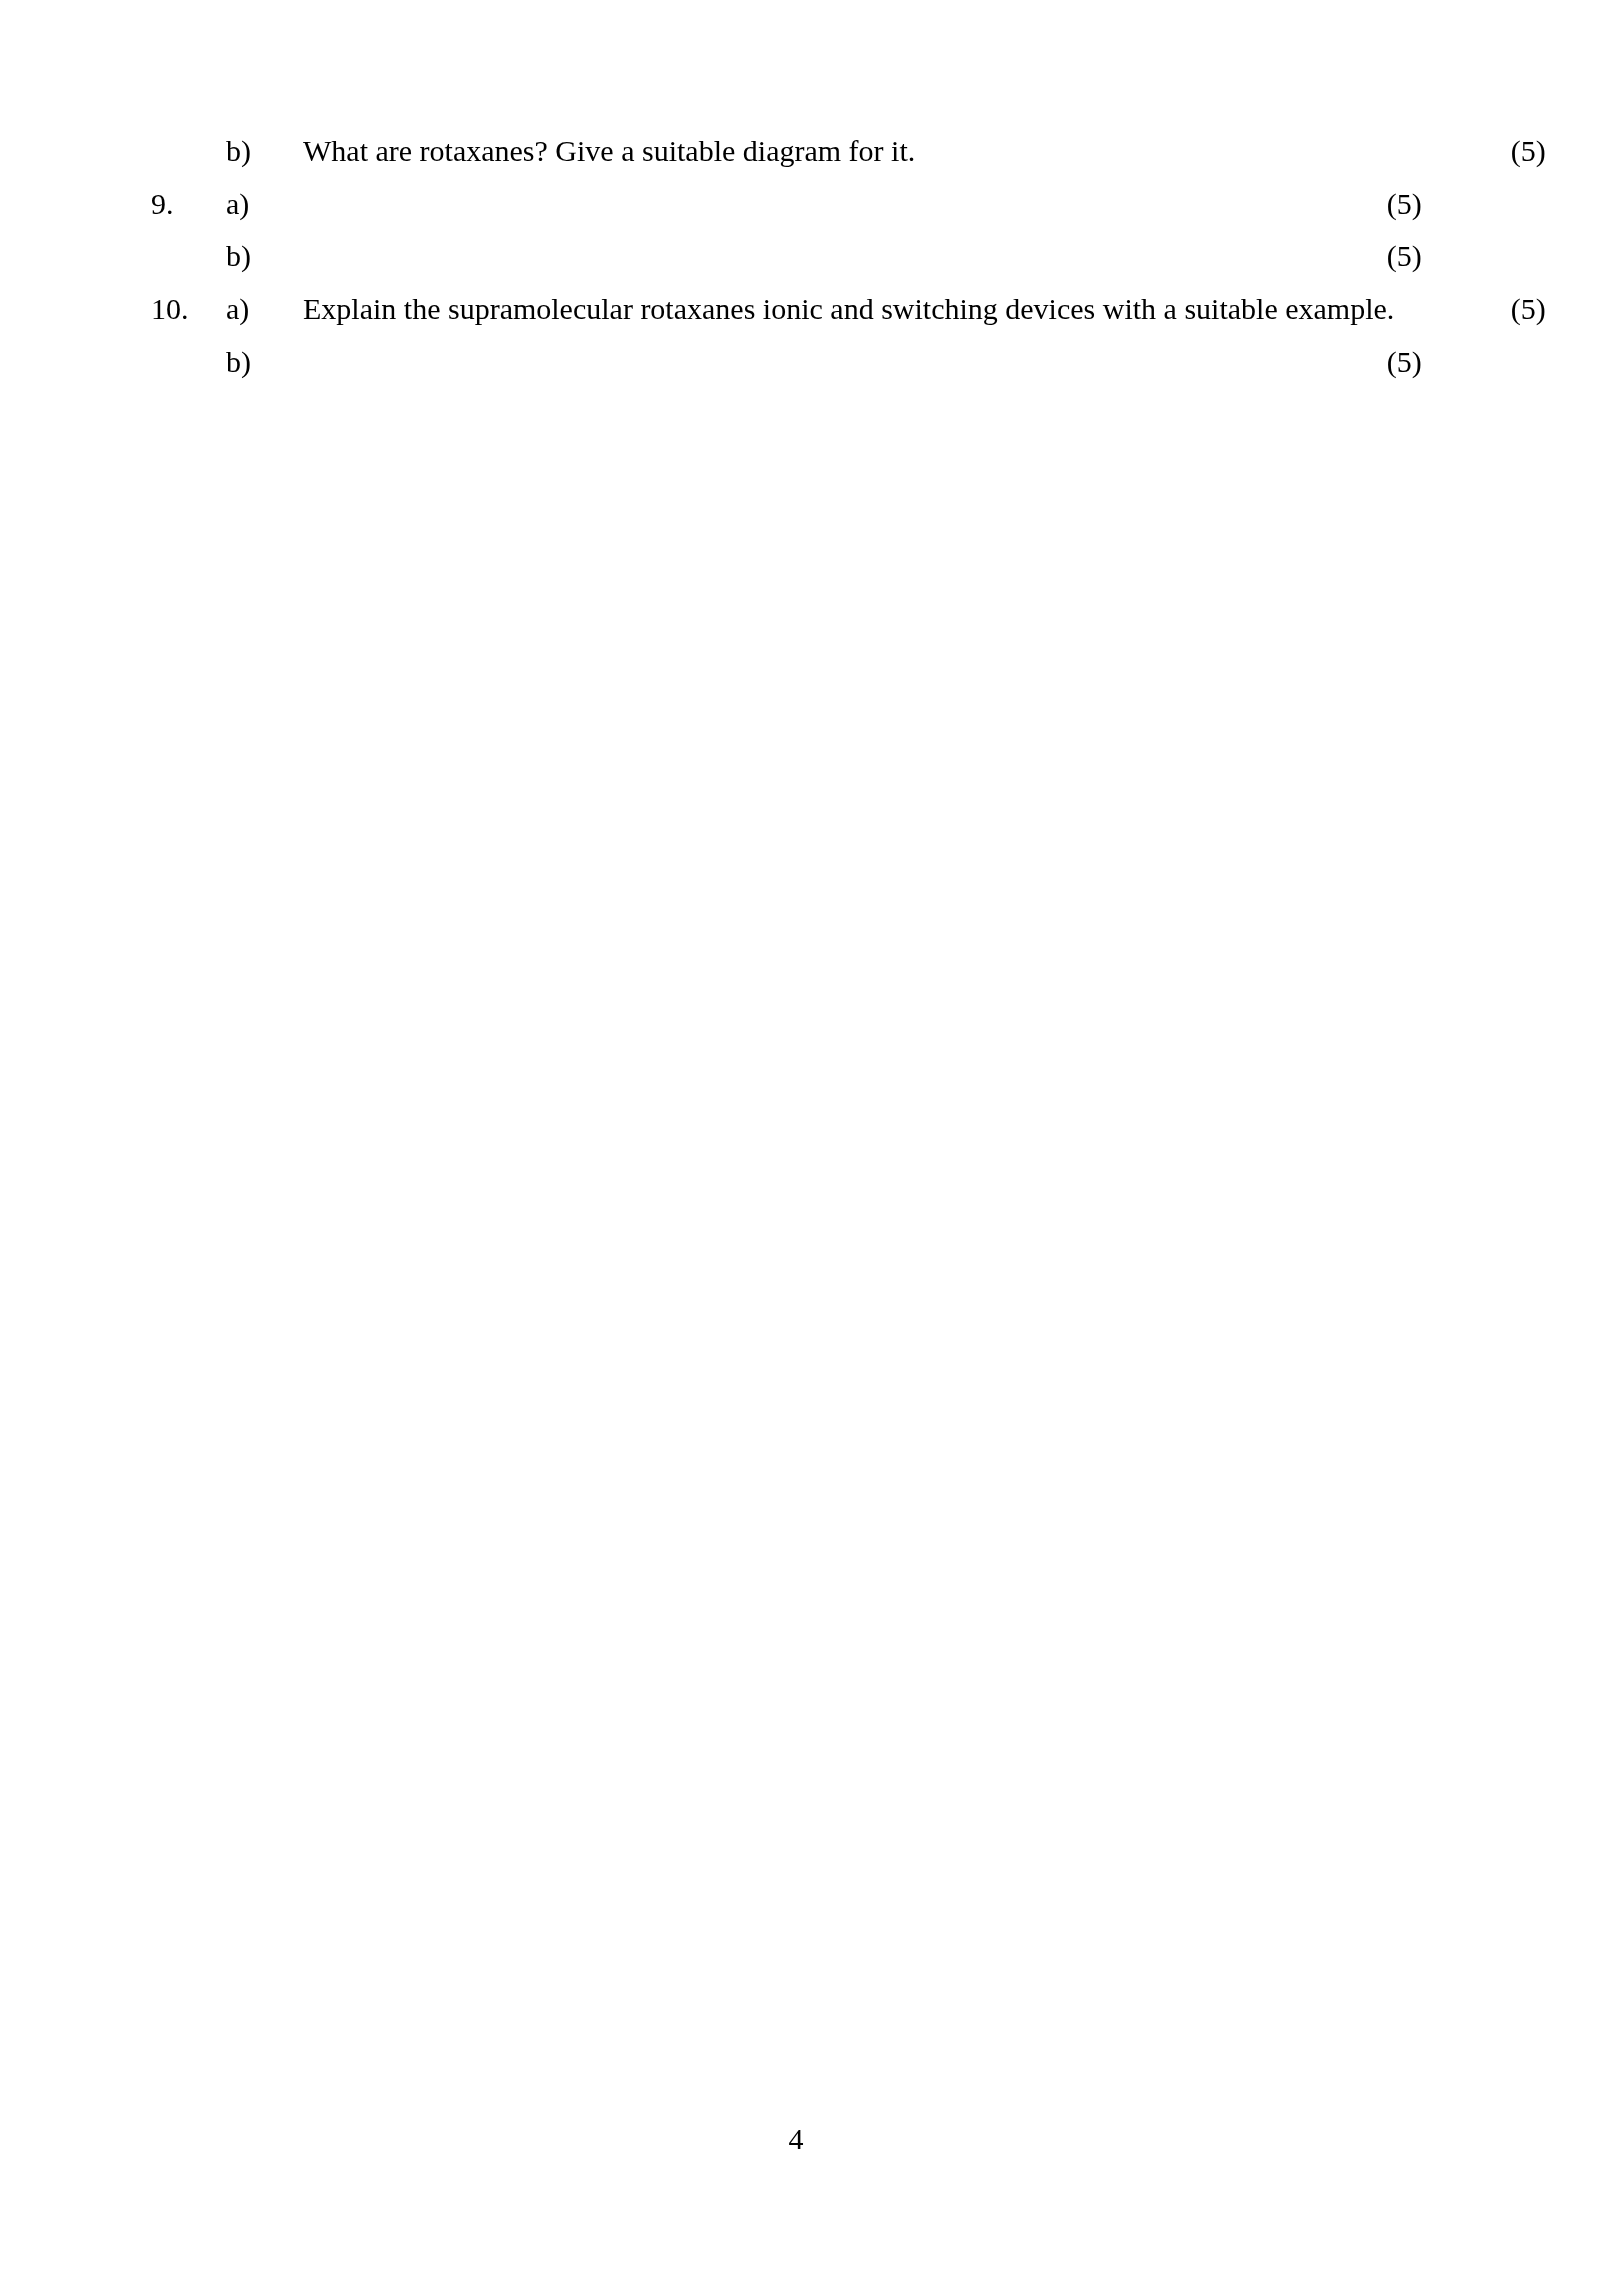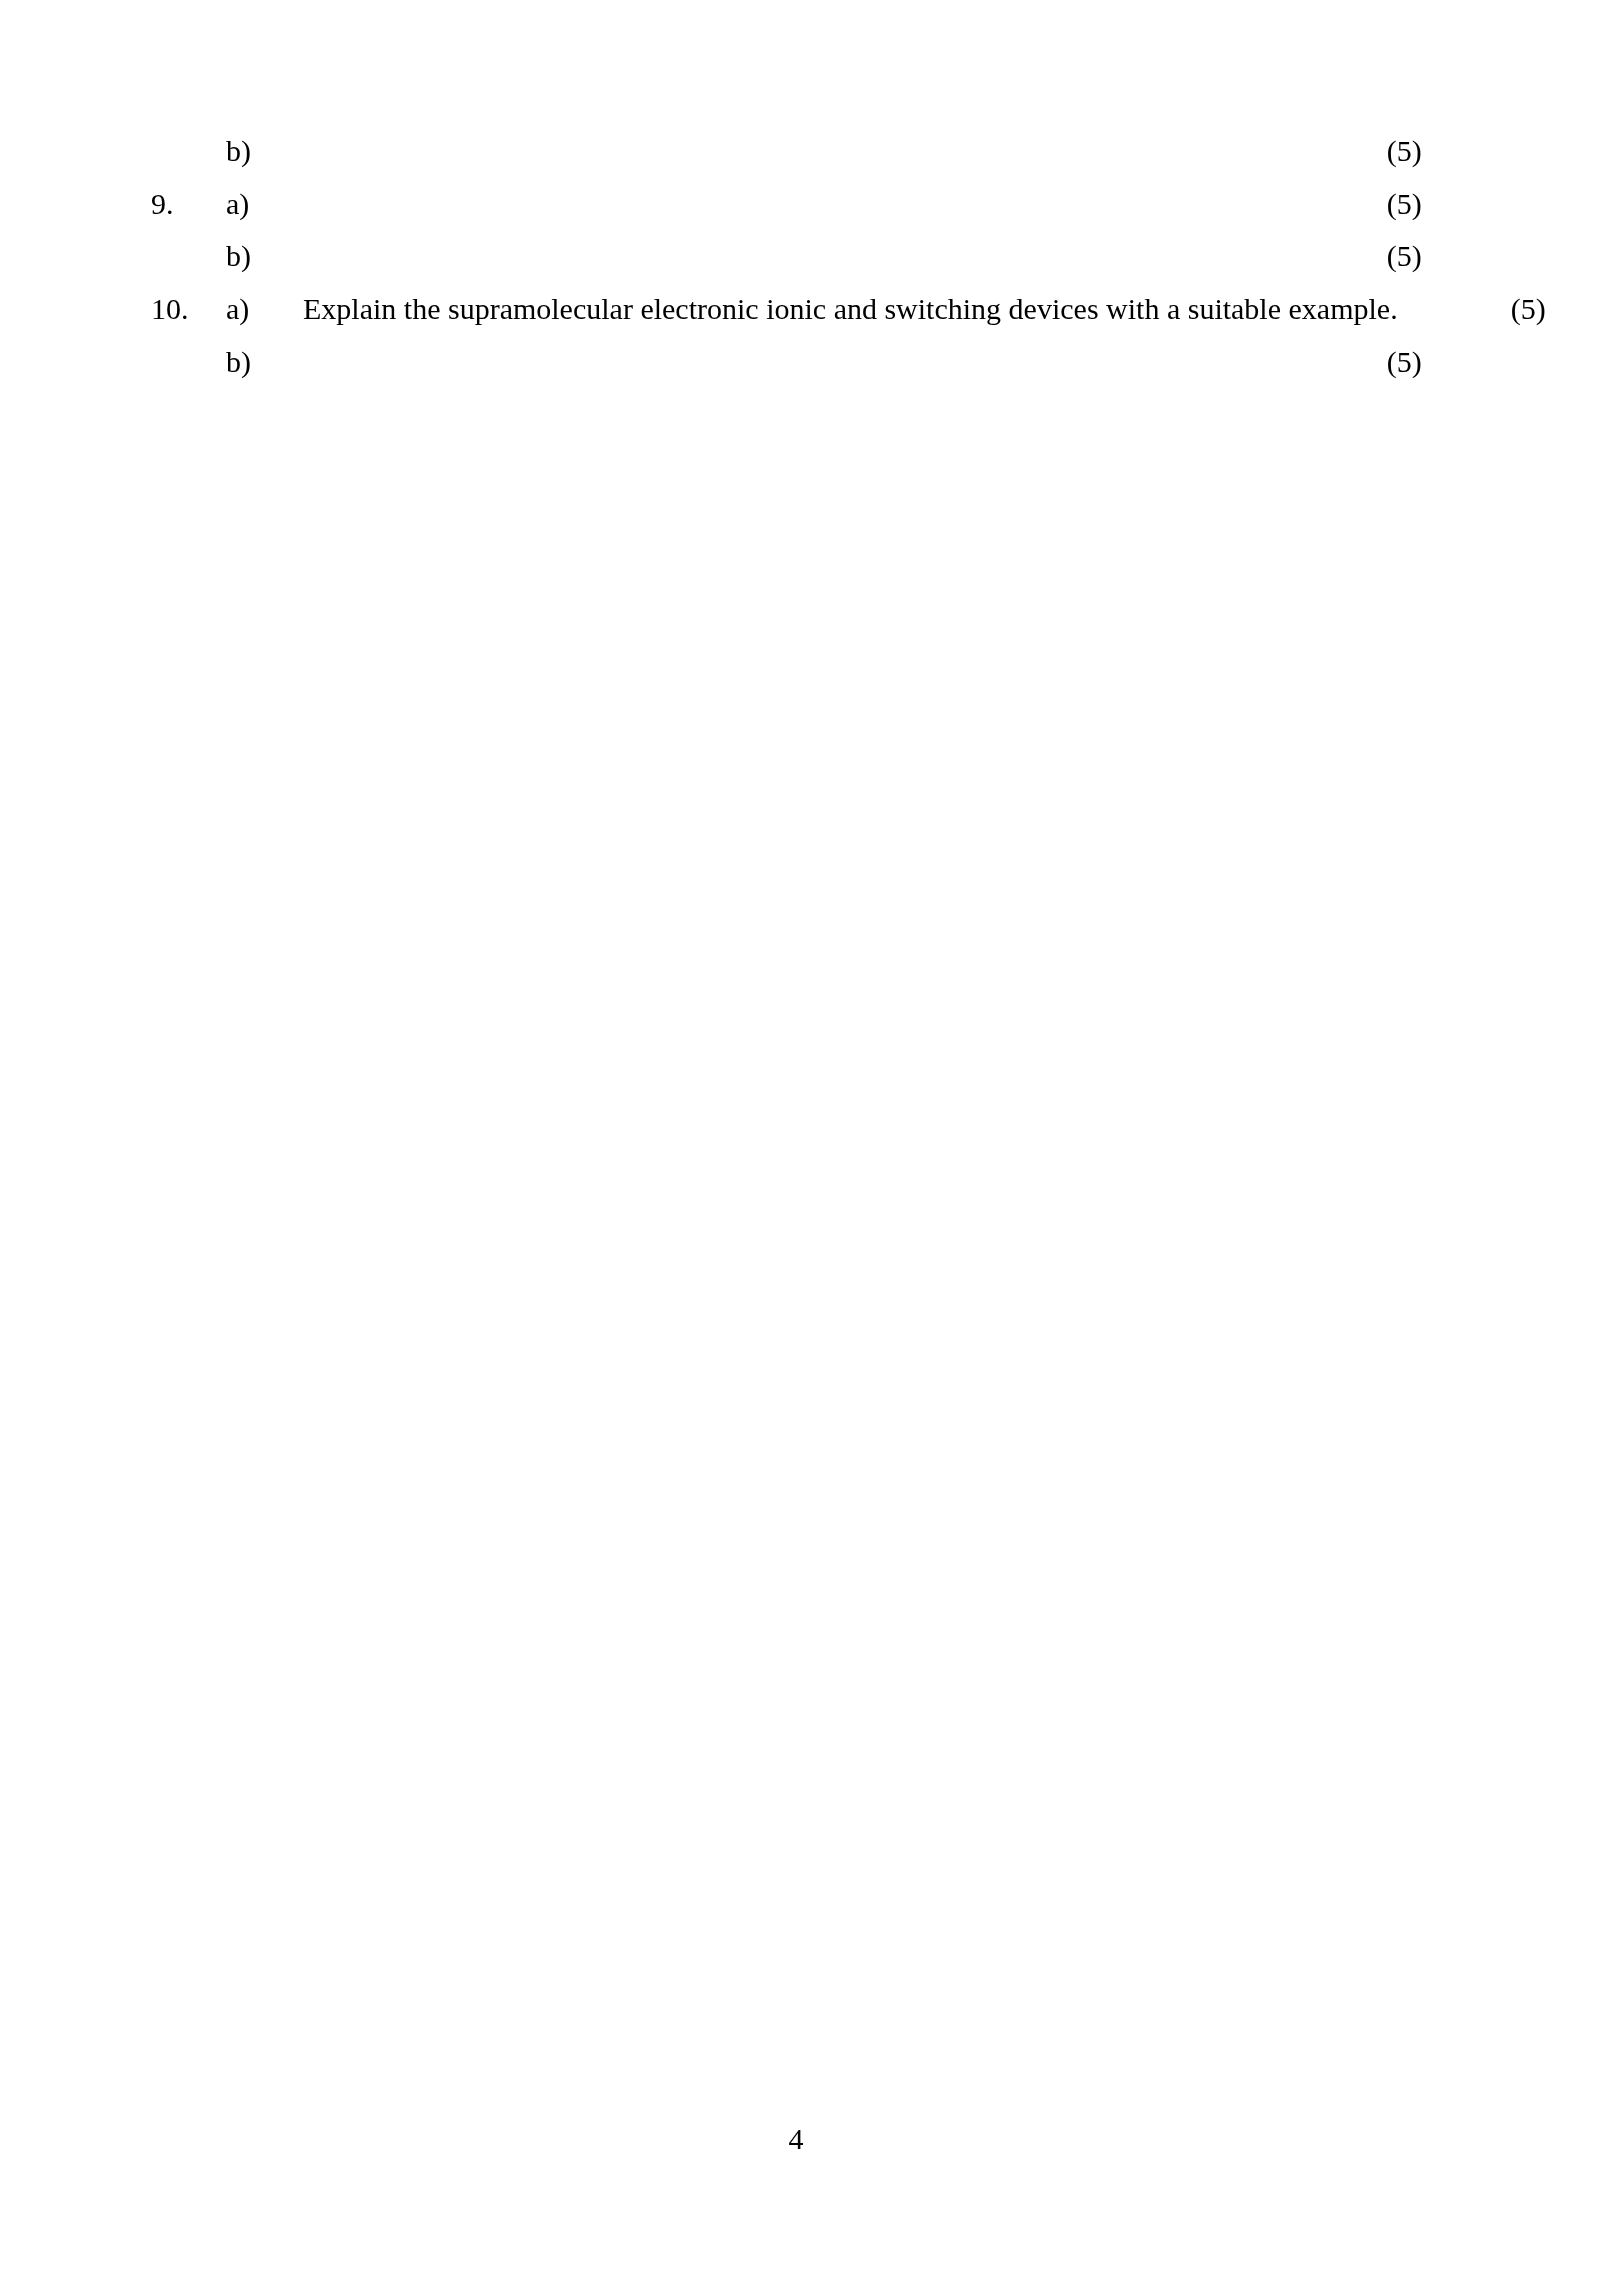--- a/index.html
+++ b/index.html
@@ -56,39 +56,40 @@
 </head>
 <body>
 
 <div class="page">
 
   <div class="questions">
 
     <div class="q-row">
       <div class="q-num"></div>
       <div class="q-letter">b)</div>
+      <div class="q-text">What are rotaxanes? Give a suitable diagram for it.</div>
       <div class="q-marks">(5)</div>
     </div>
 
     <div class="q-row">
       <div class="q-num">9.</div>
       <div class="q-letter">a)</div>
       <div class="q-marks">(5)</div>
     </div>
 
     <div class="q-row">
       <div class="q-num"></div>
       <div class="q-letter">b)</div>
       <div class="q-marks">(5)</div>
     </div>
 
     <div class="q-row">
       <div class="q-num">10.</div>
       <div class="q-letter">a)</div>
-      <div class="q-text">Explain the supramolecular electronic ionic and switching devices with a suitable example.</div>
+      <div class="q-text">Explain the supramolecular rotaxanes ionic and switching devices with a suitable example.</div>
       <div class="q-marks">(5)</div>
     </div>
 
     <div class="q-row">
       <div class="q-num"></div>
       <div class="q-letter">b)</div>
       <div class="q-marks">(5)</div>
     </div>
 
   </div>

